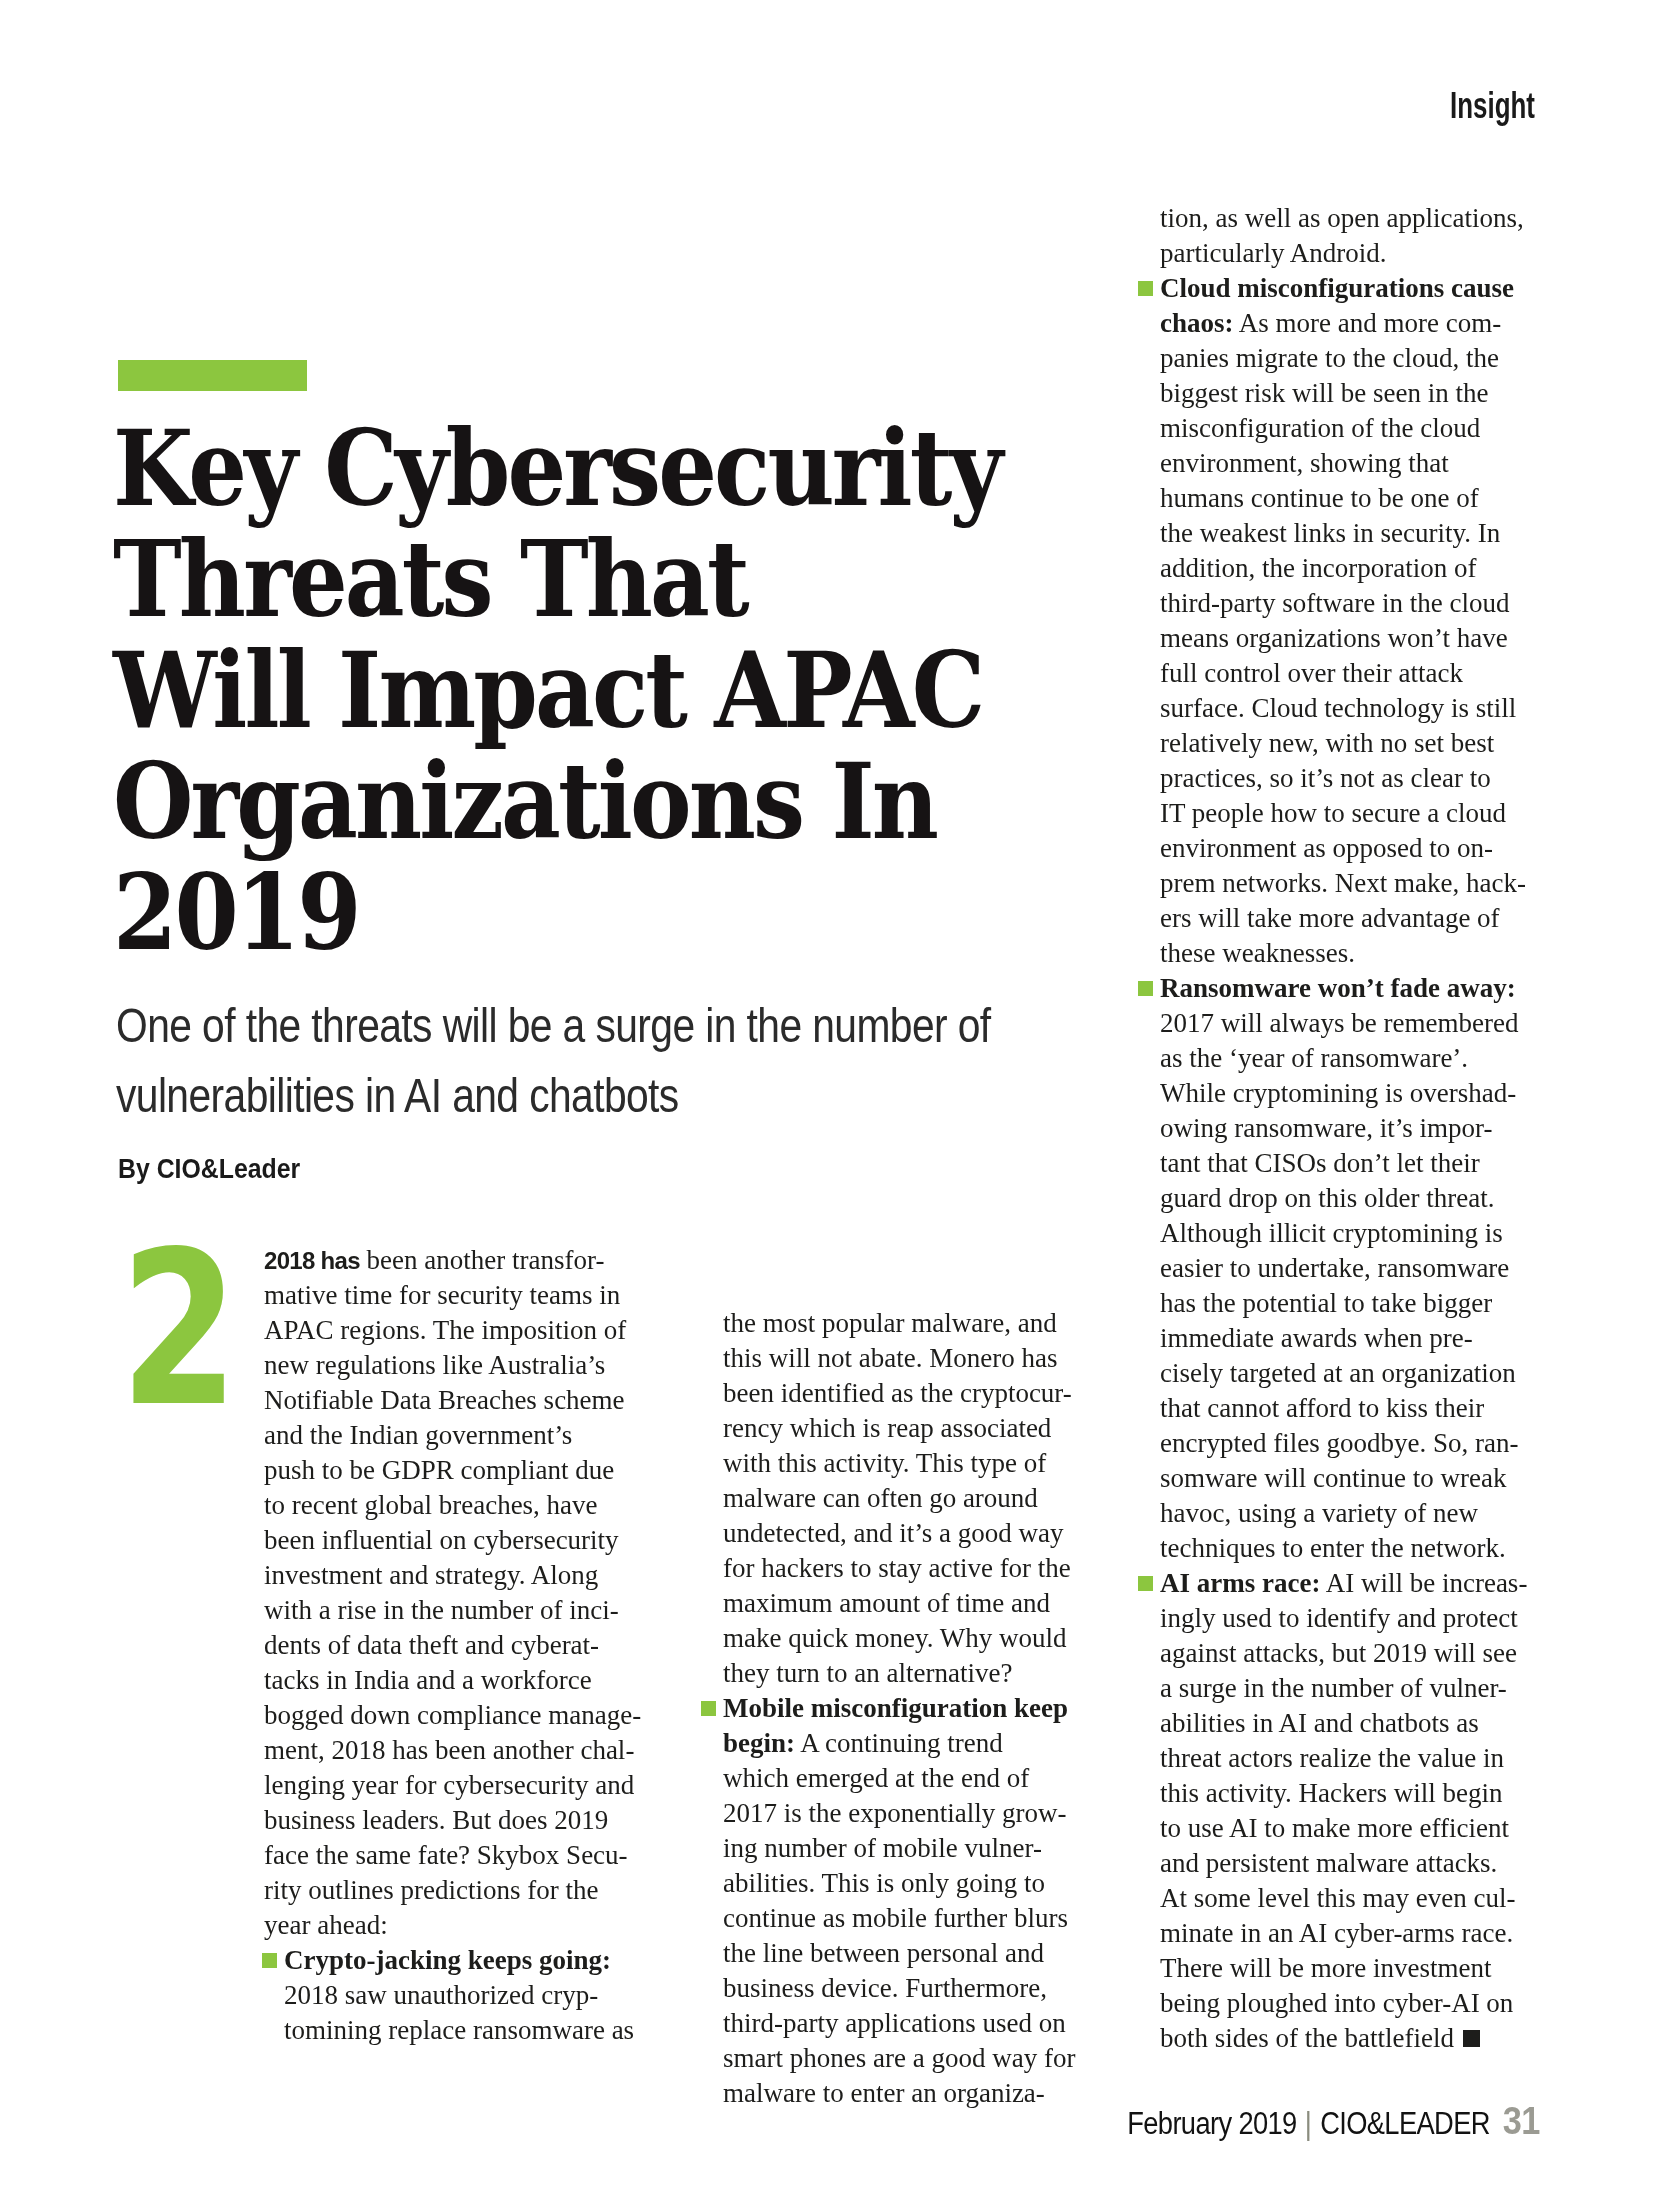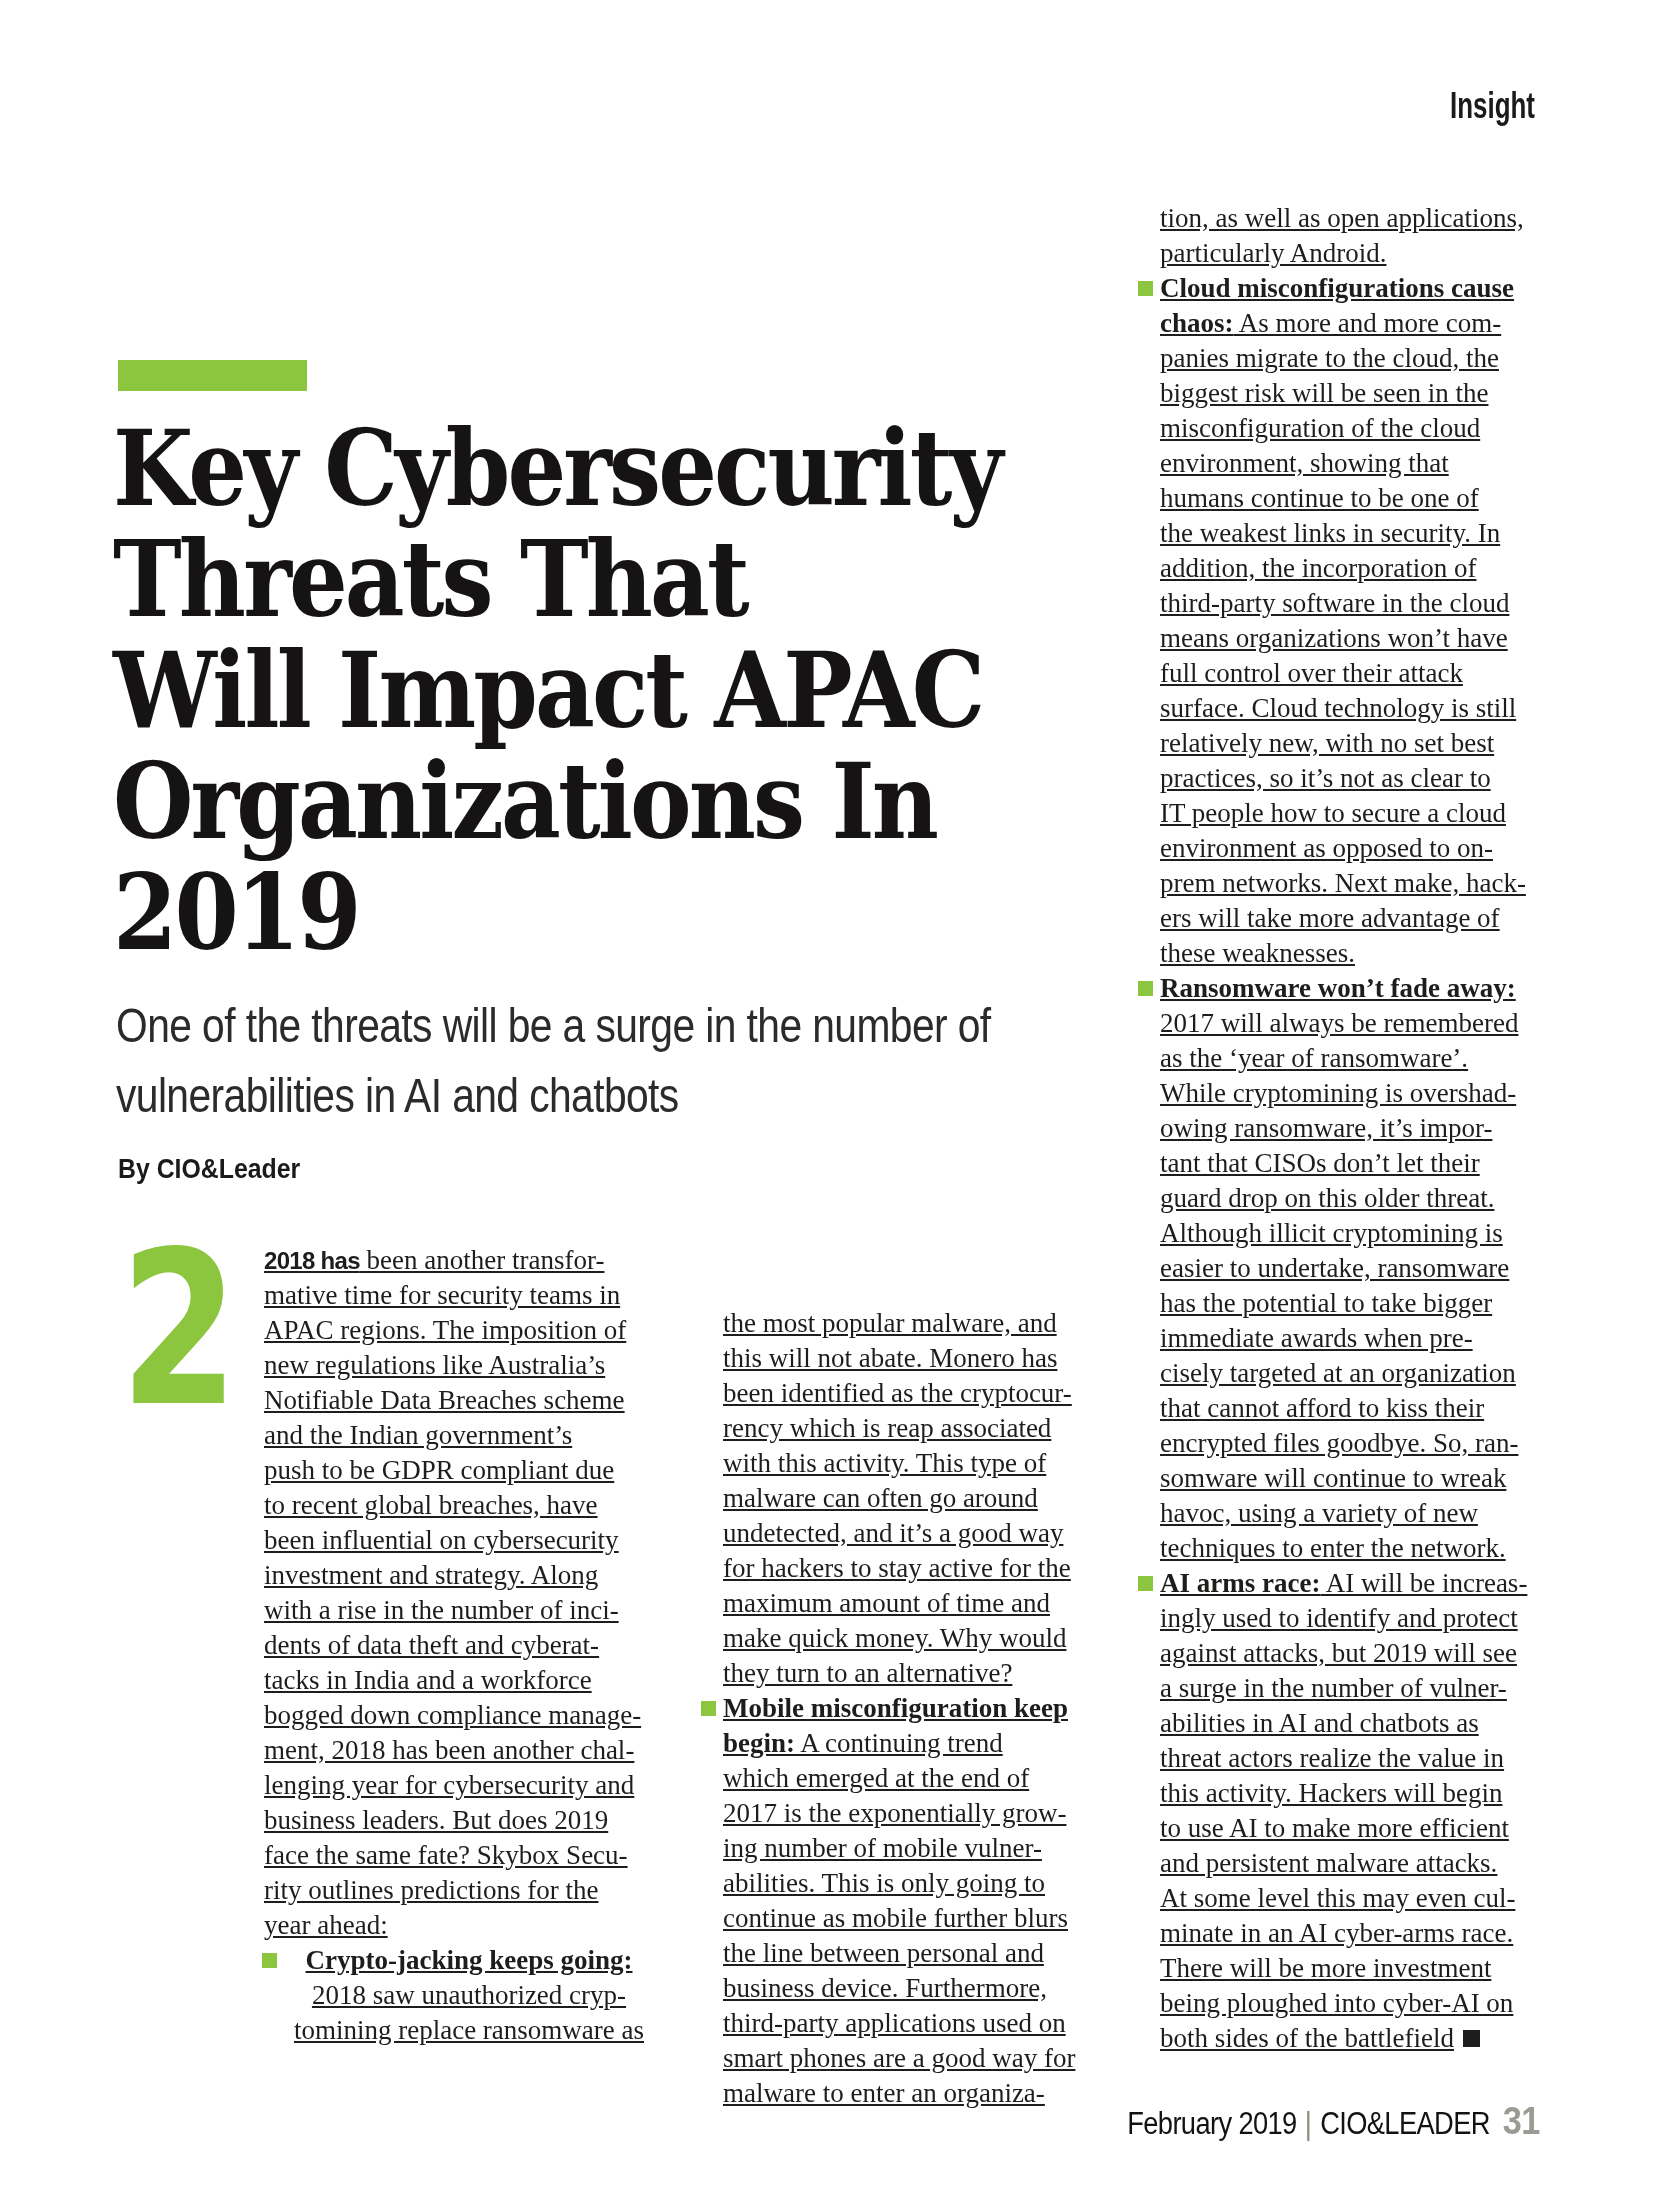--- a/index.html
+++ b/index.html
@@ -25,30 +25,30 @@
   }
   .byline{
     position:absolute;left:118px;top:1154px;font-family:"Liberation Sans",sans-serif;
     font-weight:bold;font-size:27px;color:#1a1a1a;transform:scaleX(.92);transform-origin:0 0;white-space:nowrap;
   }
   .dropcap{
     position:absolute;left:120px;top:1223px;font-family:"DejaVu Sans",sans-serif;
     font-weight:bold;font-size:213px;line-height:213px;color:#8cc63f;
     transform:scaleX(.8);transform-origin:0 0;
   }
-  .col{position:absolute;width:390px;font-size:27px;line-height:35px;color:#1d1d1b;text-decoration:underline;}
+  .col{position:absolute;width:390px;font-size:27px;line-height:35px;color:#1d1d1b;}
   #col1{left:264px;top:1243px;}
   #col2{left:723px;top:1306px;}
   #col3{left:1160px;top:201px;}
   .col .line{white-space:nowrap;position:relative;}
   .line .b{font-weight:bold;margin-top:48px;}
   .line .lead{
     font-family:"Liberation Sans",sans-serif;font-weight:bold;font-size:24px;letter-spacing:-0.7px;
   }
-  .line.ind{margin-left:20px;text-align:center;}
+  .line.ind{margin-left:20px;}
   .bullet{position:absolute;left:-22px;top:10px;width:14.7px;height:14.7px;background:#8cc63f;}
   .endsq{display:inline-block;width:16.7px;height:16.7px;background:#1d1d1b;margin-left:9.3px;}
   .footer{
     position:absolute;top:2099px;right:114px;display:flex;align-items:baseline;
     font-family:"Liberation Sans",sans-serif;transform:scaleX(.88);transform-origin:100% 0;white-space:nowrap;
   }
   .footer .issue{font-size:31px;color:#121212;letter-spacing:-0.7px;}
   .footer .pipe{font-size:31px;color:#8a8c7e;margin:0 9.3px;}
   .footer .brand{font-size:31px;color:#121212;letter-spacing:-0.7px;}
   .footer .pagenum{font-size:39px;font-weight:bold;color:#9b9b93;margin-left:14.7px;letter-spacing:-0.7px;}

